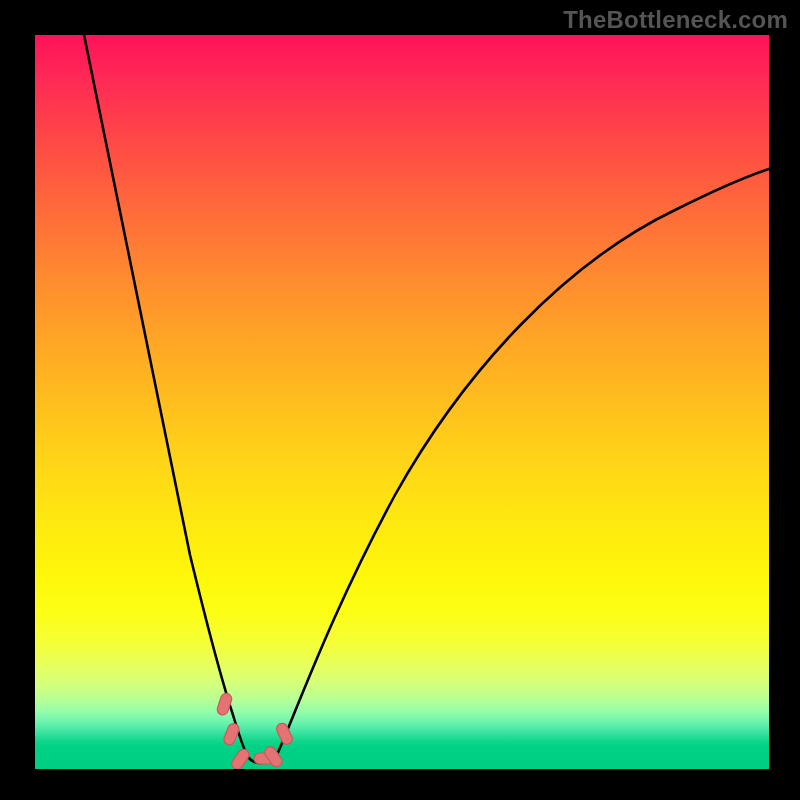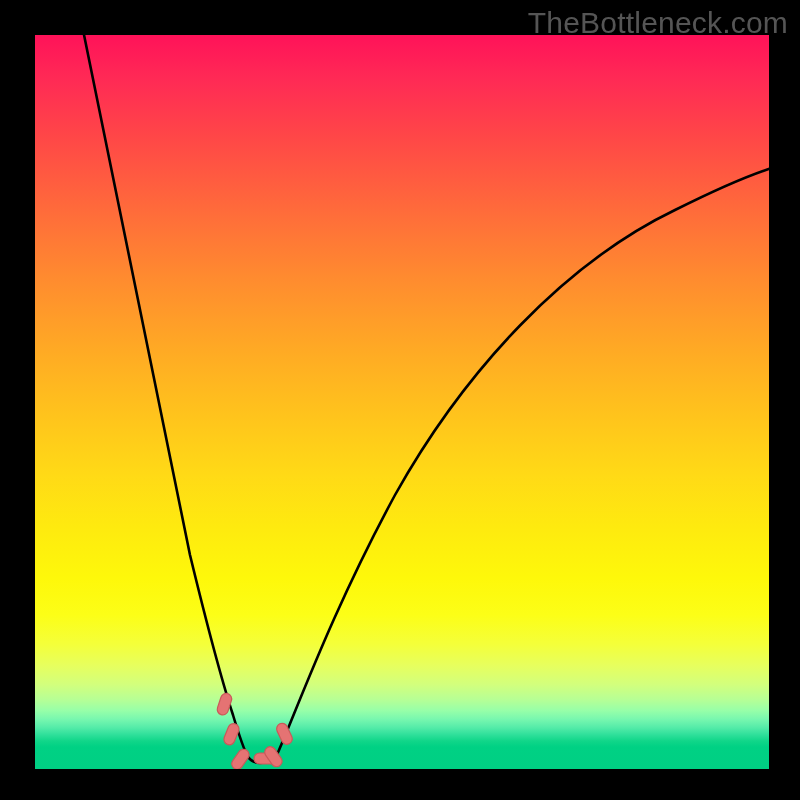--- a/index.html
+++ b/index.html
@@ -62,23 +62,23 @@
   .curve-svg {
     position: absolute;
     left: 0;
     top: 0;
   }
   .watermark {
     position: absolute;
     top: 6px;
     right: 12px;
     color: #555;
-    font-size: 30px;
+    font-size: 24px;
     letter-spacing: 0.2px;
-    font-weight: 400;
+    font-weight: 700;
   }
 </style>
 </head>
 <body>
 
 <div class="frame">
 
   <div class="plot-area">
     <div class="gradient"></div>
 

